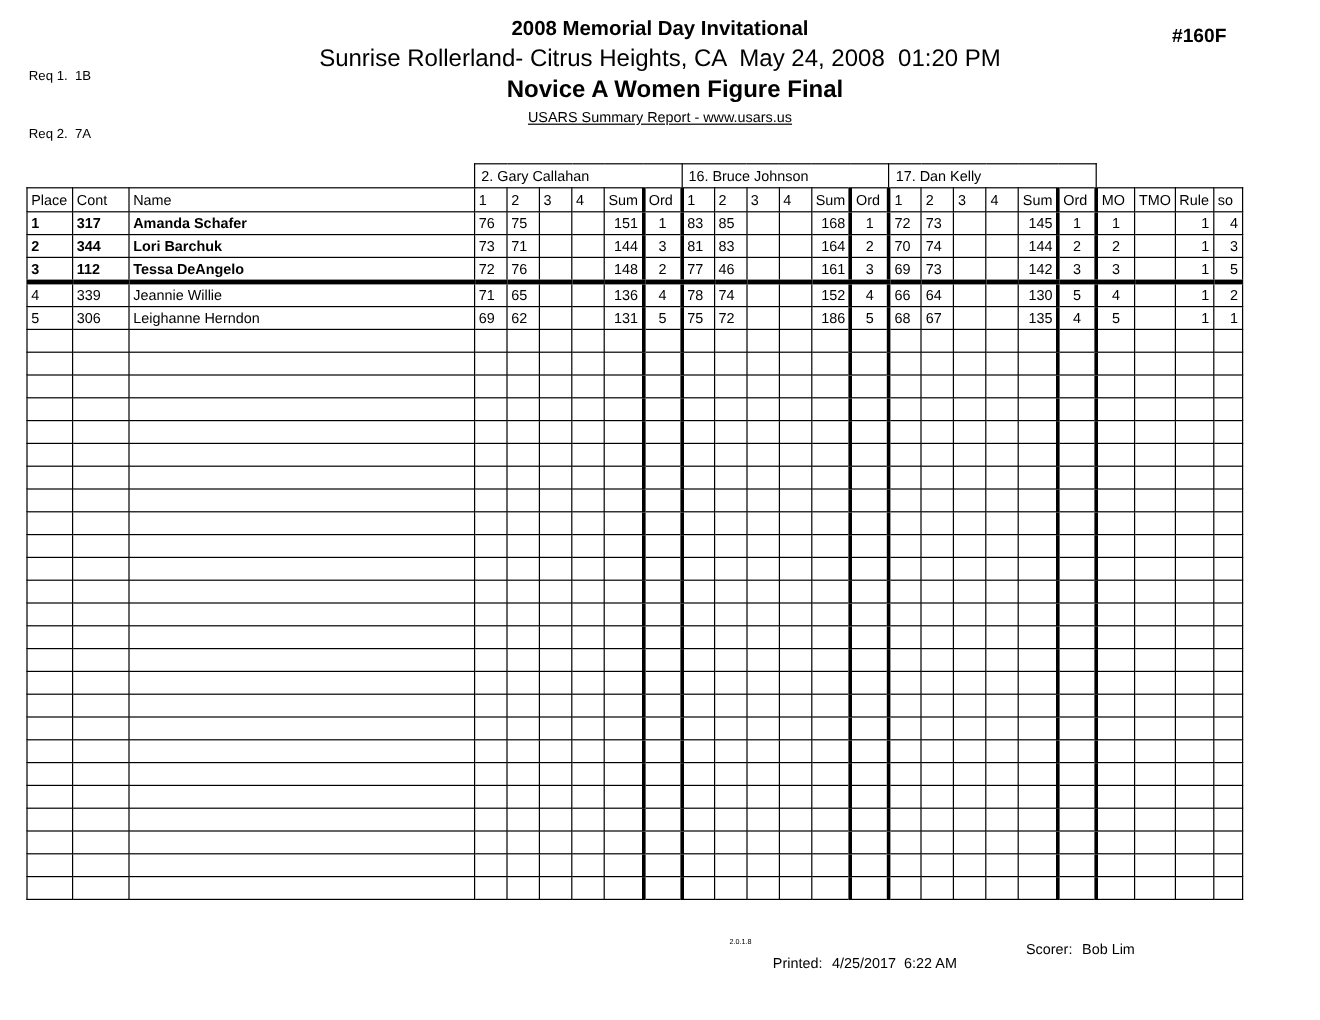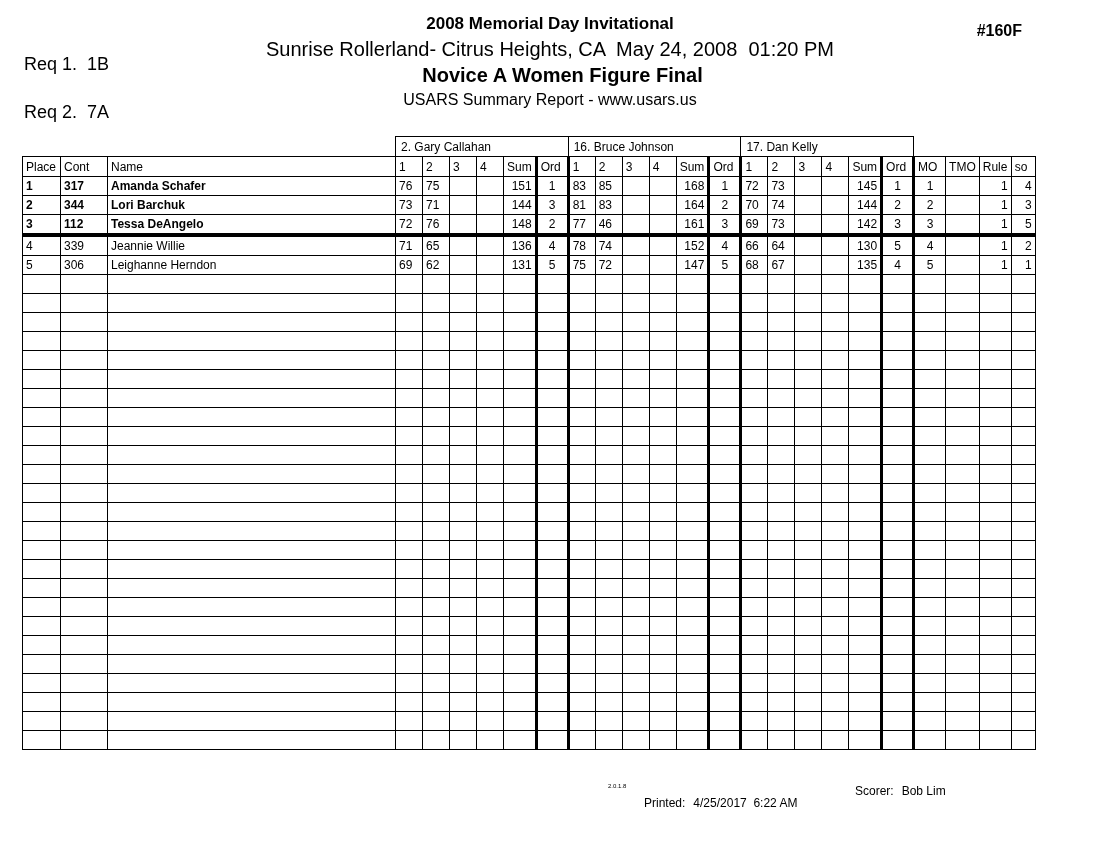--- a/index.html
+++ b/index.html
@@ -8,34 +8,34 @@
     width: 1100px; height: 850px;
     font-family: "Liberation Sans", sans-serif;
     color: #000;
     position: relative;
     overflow: hidden;
   }
   .page { position: relative; width: 1100px; height: 850px; background: #fff; }
 
   .req-block {
     position: absolute; left: 24px; top: 24px;
-    font-size: 18px; line-height: 16px; white-space: pre;
+    font-size: 11px; line-height: 16px; white-space: pre;
   }
   .event-num {
     position: absolute; right: 78px; top: 22px;
     font-size: 16px; font-weight: bold;
   }
   .titles {
     position: absolute; left: 0; top: 14px; width: 1100px;
     text-align: center;
   }
   .t1 { font-size: 17px; font-weight: bold; white-space: pre; }
   .t2 { font-size: 20px; margin-top: 4px; white-space: pre; }
   .t3 { font-size: 20px; font-weight: bold; margin-top: 3px; white-space: pre; padding-left: 25px; }
-  .t4 { font-size: 16px; margin-top: 4px; white-space: pre; }
+  .t4 { font-size: 12px; margin-top: 4px; white-space: pre; text-decoration: underline; }
 
   table.results {
     position: absolute; left: 22px; top: 136px;
     border-collapse: collapse; table-layout: fixed;
   }
   table.results th, table.results td {
     border: 1px solid #000;
     height: 19px;
     padding: 0 3px;
     font-size: 12px;
@@ -277,21 +277,21 @@
           <td class="score">69</td>
           <td class="score">62</td>
           <td class="score"></td>
           <td class="score"></td>
           <td class="sum">131</td>
           <td class="ord ordc">5</td>
           <td class="score">75</td>
           <td class="score">72</td>
           <td class="score"></td>
           <td class="score"></td>
-          <td class="sum">147</td>
+          <td class="sum">186</td>
           <td class="ord ordc">5</td>
           <td class="score">68</td>
           <td class="score">67</td>
           <td class="score"></td>
           <td class="score"></td>
           <td class="sum">135</td>
           <td class="ord ordc">4</td>
           <td class="mo">5</td>
           <td></td>
           <td class="rule">1</td>

